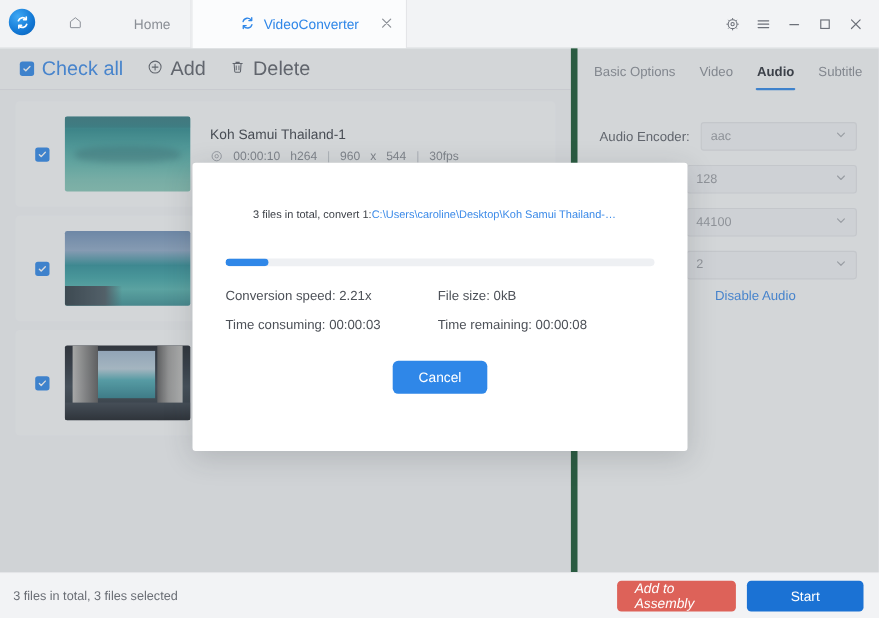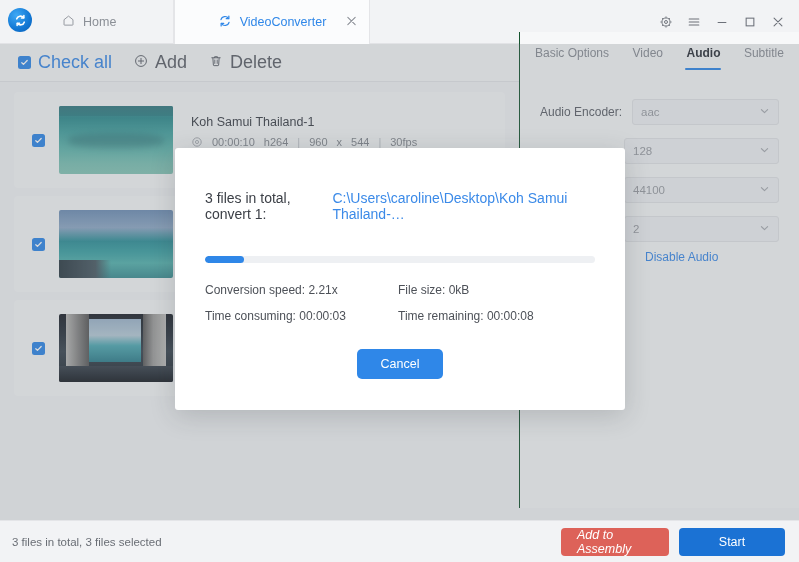--- a/index.html
+++ b/index.html
@@ -33,20 +33,21 @@
     display: flex; align-items: center; justify-content: center;
   }
   .logo svg { display: block; }
 
   .tabstrip { position: absolute; left: 44px; top: 0; height: 44px; display: flex; align-items: stretch; }
   .wintab {
     height: 44px; display: flex; align-items: center; gap: 8px;
     padding: 0 18px; font-size: 12.5px; color: #8b8f96;
     border-right: 1px solid #e4e5e8;
     position: relative;
+    justify-content: space-between;
   }
   .wintab.home { width: 130px; }
   .wintab.active {
     background: #fbfcfd; color: #2f87e8; width: 196px;
     justify-content: center; gap: 8px;
     border-left: 1px solid #e4e5e8;
   }
   .wintab.active .wt-label { font-size: 12.5px; color: #2f87e8; }
   .wintab .tab-close {
     position: absolute; right: 12px; top: 50%; transform: translateY(-50%);
@@ -124,22 +125,22 @@
   .thumb .curtainR { right: 6%; background: linear-gradient(90deg,#5e5c5b,#aaa8a5 45%,#d2d0cc); }
 
   .finfo { display: flex; flex-direction: column; gap: 7px; padding-top: 2px; }
   .fname { font-size: 12.5px; color: #3b3f46; }
   .fmeta { display: flex; align-items: center; gap: 9px; font-size: 11px; color: #85898f; }
   .fmeta .sep { color: #c2c5ca; }
   .fmeta svg { display: block; }
 
   
   .optpanel {
-    position: absolute; left: 519px; top: 32px; width: 280px; height: 476px;
-    background: #f7f8f9; border-left: 1px solid #14532d;
+    position: absolute; left: 519px; top: 44px; width: 280px; height: 476px;
+    background: #f7f8f9; border-left: 6px solid #14532d;
   }
   .opttabs {
     height: 42px; display: flex; align-items: center; gap: 0;
     padding: 0 12px; justify-content: space-between;
   }
   .opttab {
     font-size: 12px; color: #8a8e95; position: relative; height: 42px;
     display: flex; align-items: center; padding: 0 3px;
   }
   .opttab.active { color: #2c3038; font-weight: bold; }
@@ -181,21 +182,21 @@
   .overlay {
     position: absolute; left: 0; top: 44px; width: 799px; height: 476px;
     background: rgba(110,114,122,0.26);
   }
   .dialog {
     position: absolute; left: 175px; top: 148px; width: 450px; height: 262px;
     background: #fff; border-radius: 3px;
     box-shadow: 0 6px 26px rgba(40,44,52,0.18);
     padding: 42px 30px 0 30px;
   }
-  .dlg-line { font-size: 14px; color: #3b3f46; display: flex; gap: 0; }
+  .dlg-line { font-size: 10px; color: #3b3f46; display: flex; gap: 0; margin-left: 25px; }
   .dlg-path { color: #3b8ae8; }
   .progress {
     margin-top: 34px; height: 7px; border-radius: 4px; background: #eef0f3;
     overflow: hidden;
   }
   .progress .bar { height: 100%; background: #2f87e8; border-radius: 4px; }
   .stats {
     margin-top: 20px; display: grid; grid-template-columns: 193px 1fr; row-gap: 12px;
     font-size: 12px; color: #4d5158;
   }

